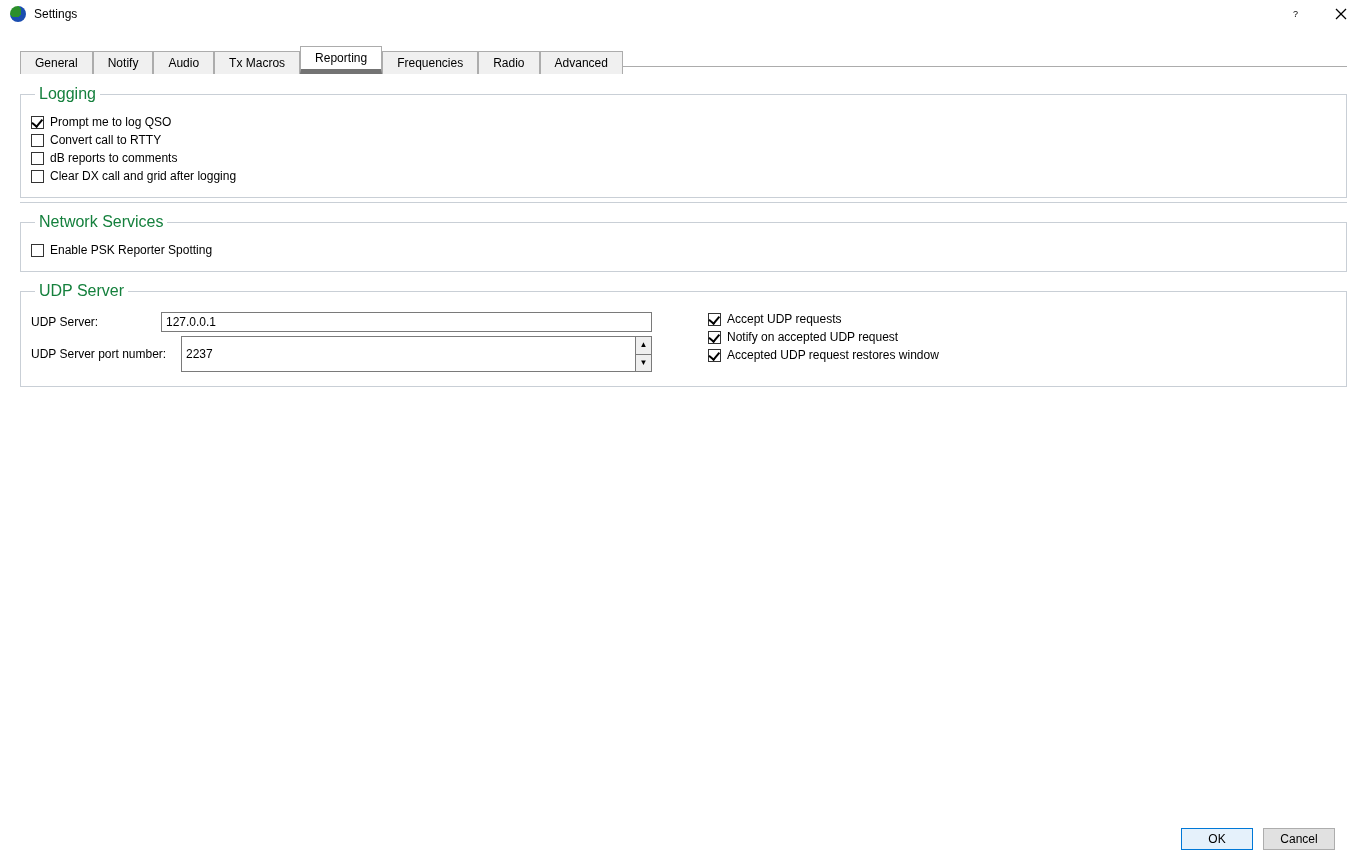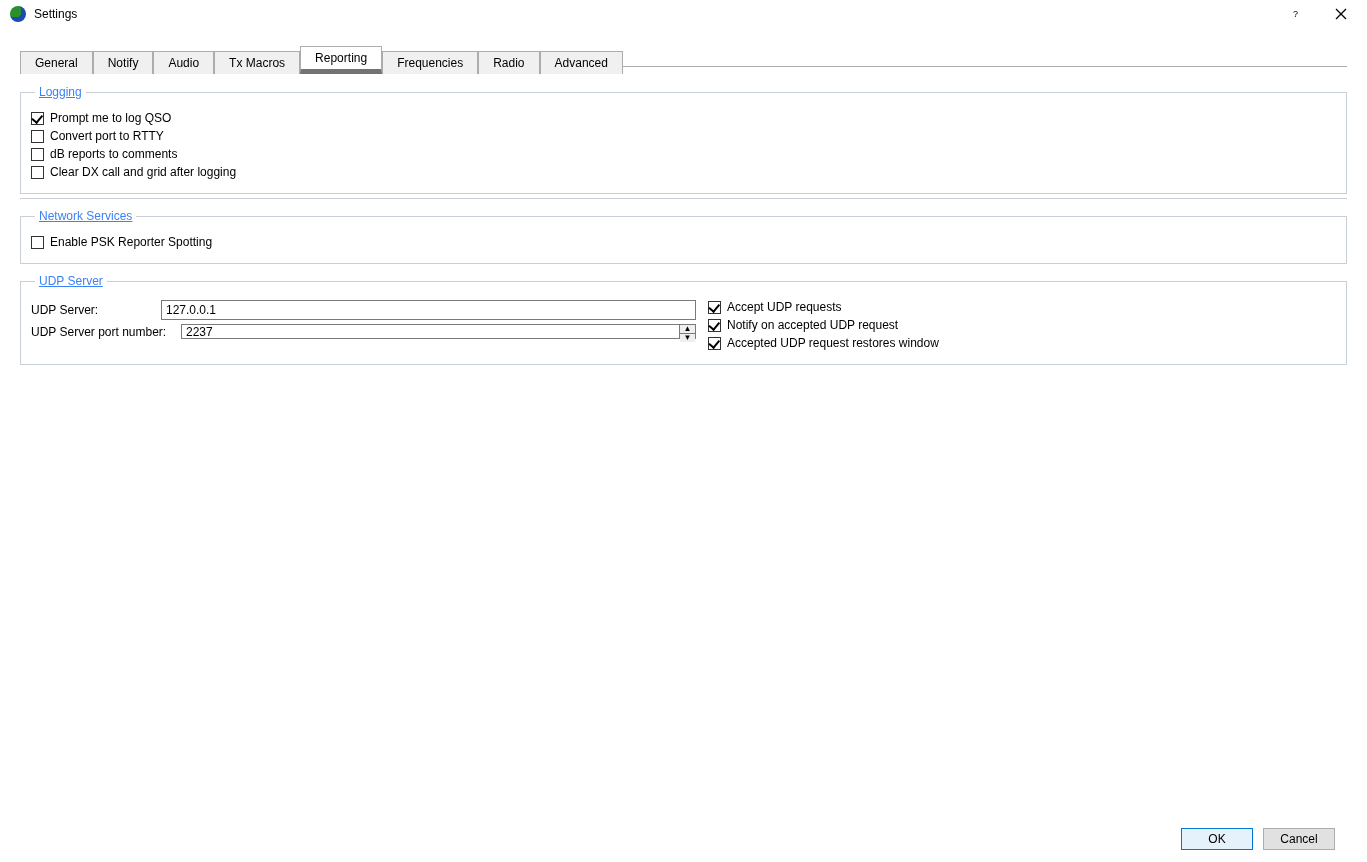--- a/index.html
+++ b/index.html
@@ -16,35 +16,35 @@
 
   .tabs-wrapper { margin:10px 10px 0 10px; }
   .tabs { display: flex; align-items: flex-end; border-bottom: 1px solid #acacac; }
   .tab { padding: 4px 14px; border: 1px solid #acacac; border-bottom: none; background: #f0f0f0; margin-right: 0px; cursor: pointer; position: relative; top: 8px; }
   .tab.active { background: #fff; border-bottom: 5px solid #737373; }
   .tab + .tab { border-left: 1px solid #acacac; }
 
   .panel { padding: 8px 10px 10px 10px; flex:1; }
 
   fieldset { border: 1px solid #c9cfd6; margin: 10px 0 0 0; padding: 8px 10px 10px 10px; position: relative; }
-  legend { padding: 0 4px; font-size: 12px; color: #3b82f6; margin-left: 4px; text-decoration: underline; }
+  legend { padding: 0 4px; font-size: 16px; color: #15803d; margin-left: 4px; }
 
   .checkbox-row { display: flex; align-items: center; margin: 4px 0; }
   .cb { width: 13px; height: 13px; border: 1px solid #333; background: #fff; display:inline-flex; align-items:center; justify-content:center; margin-right:6px; cursor:pointer; }
   .cb.checked::after { content:""; display:block; width:8px; height:5px; border-left:2px solid #000; border-bottom:2px solid #000; transform: rotate(-50deg) translate(0px,-1px); }
   .cb-label { font-size:12px; }
 
-  .udp-grid { display:flex; }
+  .udp-grid { display:flex;gap:44px; }
   .udp-left { flex:1; }
   .udp-right { width: 640px; padding-left: 12px; }
 
   .form-row { display:flex; align-items:center; margin:4px 0; }
   .form-label { width: 130px; font-size:12px; }
   .text-input { flex:1; height:20px; border:1px solid #7a7a7a; padding:0 4px; font-size:12px; background:#fff; }
-  .spin-wrap { flex:1; display:flex; height:15px; border:1px solid #7a7a7a; background:#fff; }
+  .spin-wrap { flex:1; display:flex; height:36px; border:1px solid #7a7a7a; background:#fff; }
   .spin-wrap input { flex:1; border:none; padding:0 4px; font-size:12px; outline:none; }
   .spin-btns { width:16px; display:flex; flex-direction:column; border-left:1px solid #7a7a7a; }
   .spin-btns div { flex:1; display:flex; align-items:center; justify-content:center; background:#efefef; cursor:pointer; font-size:8px; line-height:1; }
   .spin-btns div:first-child { border-bottom:1px solid #7a7a7a; }
 
   .footer { height: 46px; display:flex; align-items:center; justify-content:flex-end; padding: 0 22px; gap:10px; }
   .btn { min-width:72px; height:22px; border:1px solid #adadad; background:#e1e1e1; display:inline-flex; align-items:center; justify-content:center; cursor:pointer; font-size:12px; }
   .btn.primary { border:1px solid #0078d7; background:#e5f1fb; }
 
   .thin-divider { height:1px; background:#c9cfd6; margin-top:4px; }
@@ -89,21 +89,21 @@
 
       <fieldset>
         <legend>Logging</legend>
 
         <div class="checkbox-row">
           <span class="cb checked"></span>
           <span class="cb-label">Prompt me to log QSO</span>
         </div>
         <div class="checkbox-row">
           <span class="cb"></span>
-          <span class="cb-label">Convert port to RTTY</span>
+          <span class="cb-label">Convert call to RTTY</span>
         </div>
         <div class="checkbox-row">
           <span class="cb"></span>
           <span class="cb-label">dB reports to comments</span>
         </div>
         <div class="checkbox-row">
           <span class="cb"></span>
           <span class="cb-label">Clear DX call and grid after logging</span>
         </div>
       </fieldset>

